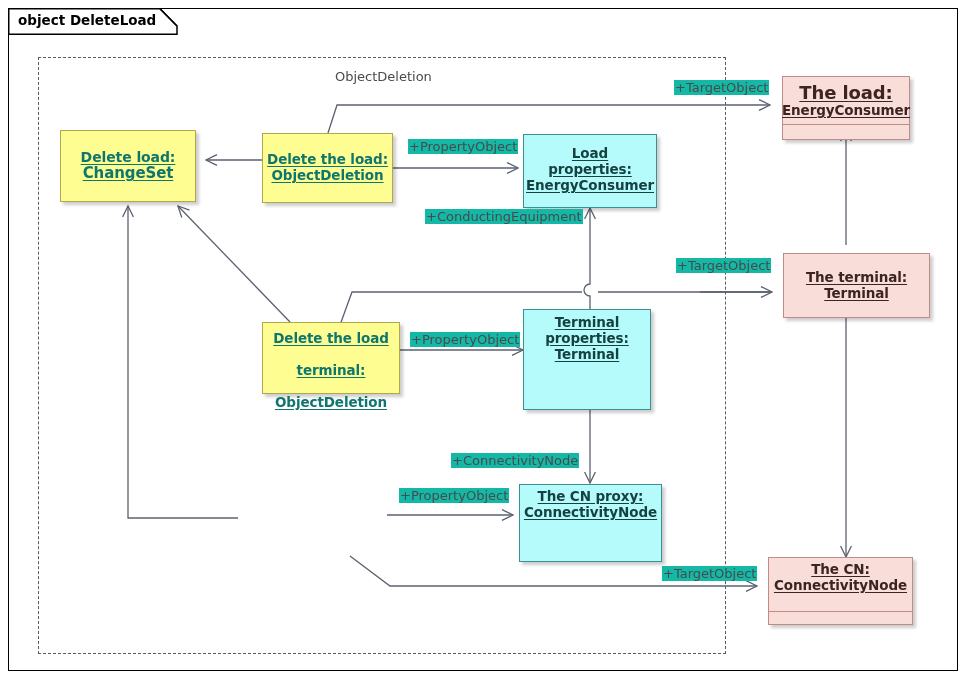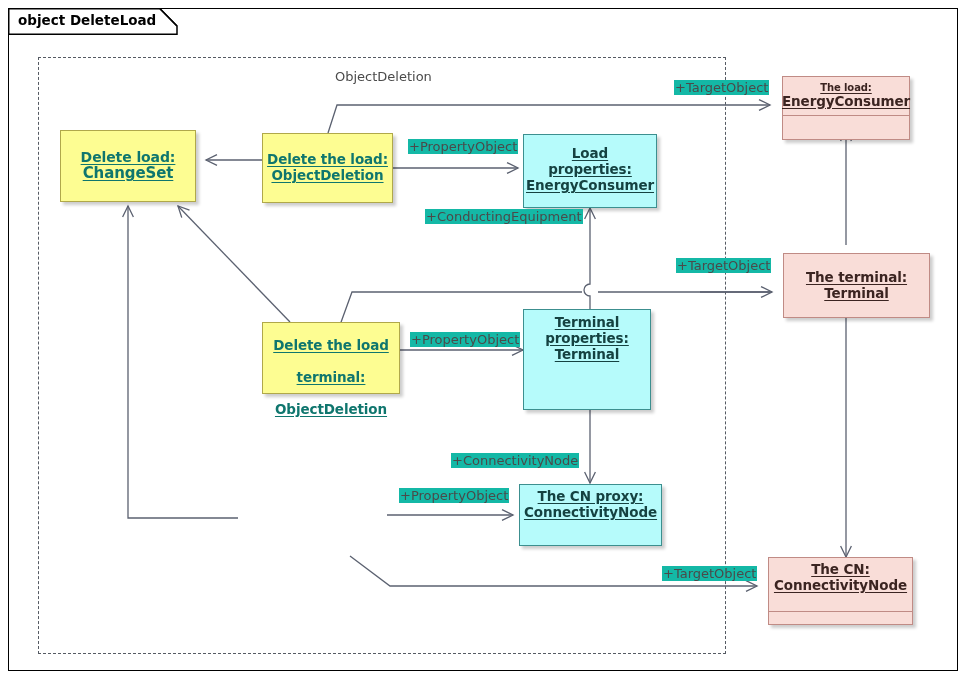--- a/index.html
+++ b/index.html
@@ -215,28 +215,28 @@
   <div class="node n-cyan" style="left:523px; top:134px; width:134px; height:74px;">
     <div class="titlebox" style="flex:1 1 auto; padding-top:3px;border-radius:28px;">
       <div class="ln u" style="font-size:13.5px;">Load</div>
       <div class="ln u" style="font-size:13.5px;">properties:</div>
       <div class="ln u" style="font-size:13.5px;">EnergyConsumer</div>
     </div>
   </div>
 
   <div class="node n-pink" style="left:782px; top:76px; width:128px; height:64px;">
     <div class="titlebox">
-      <div class="ln u" style="font-size:10px;">The load:</div>
+      <div class="ln u" style="font-size:18px;">The load:</div>
       <div class="ln u" style="font-size:13.5px;">EnergyConsumer</div>
     </div>
     <div class="compartment"></div>
   </div>
 
   <div class="node n-yellow" style="left:262px; top:322px; width:138px; height:72px;">
-    <div class="titlebox" style="flex:1 1 auto; padding-top:15px;gap:16px;">
+    <div class="titlebox" style="flex:1 1 auto; padding-top:8px;gap:16px;">
       <div class="ln u" style="font-size:13.5px;">Delete the load</div>
       <div class="ln u" style="font-size:13.5px;">terminal:</div>
       <div class="ln u" style="font-size:13.5px;">ObjectDeletion</div>
     </div>
   </div>
 
   <div class="node n-cyan" style="left:523px; top:309px; width:128px; height:101px;">
     <div class="titlebox" style="padding-top:5px;">
       <div class="ln u" style="font-size:13.5px;">Terminal</div>
       <div class="ln u" style="font-size:13.5px;">properties:</div>
@@ -246,21 +246,21 @@
   </div>
 
   <div class="node n-pink" style="left:783px; top:253px; width:147px; height:65px;">
     <div class="titlebox" style="flex:1 1 auto;">
       <div class="ln u" style="font-size:13.5px;">The terminal:</div>
       <div class="ln u" style="font-size:13.5px;">Terminal</div>
     </div>
   </div>
 
 
-  <div class="node n-cyan" style="left:519px; top:484px; width:143px; height:62px;">
+  <div class="node n-cyan" style="left:519px; top:484px; width:143px; height:78px;">
     <div class="titlebox" style="padding-top:4px;">
       <div class="ln u" style="font-size:13.5px;">The CN proxy:</div>
       <div class="ln u" style="font-size:13.5px;">ConnectivityNode</div>
     </div>
     <div class="compartment" style="border-top:none;"></div>
   </div>
 
   <div class="node n-pink" style="left:768px; top:557px; width:145px; height:68px;gap:12px;">
     <div class="titlebox" style="padding-top:4px;">
       <div class="ln u" style="font-size:13.5px;">The CN:</div>

